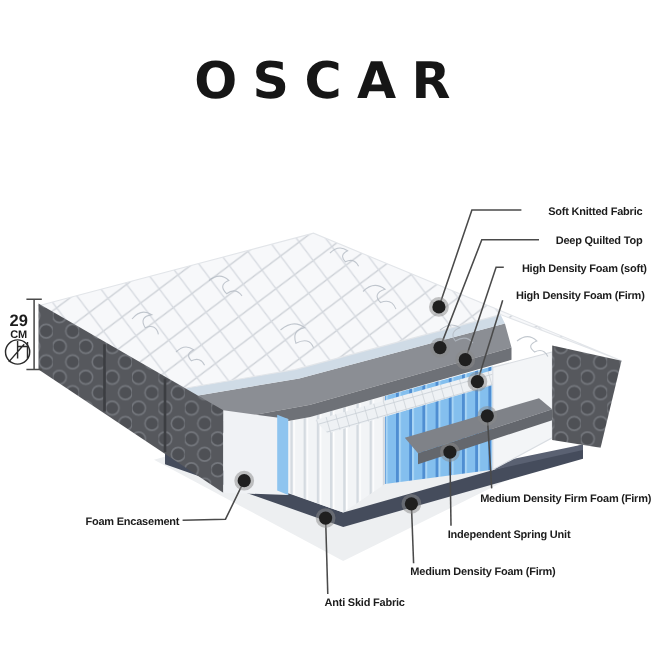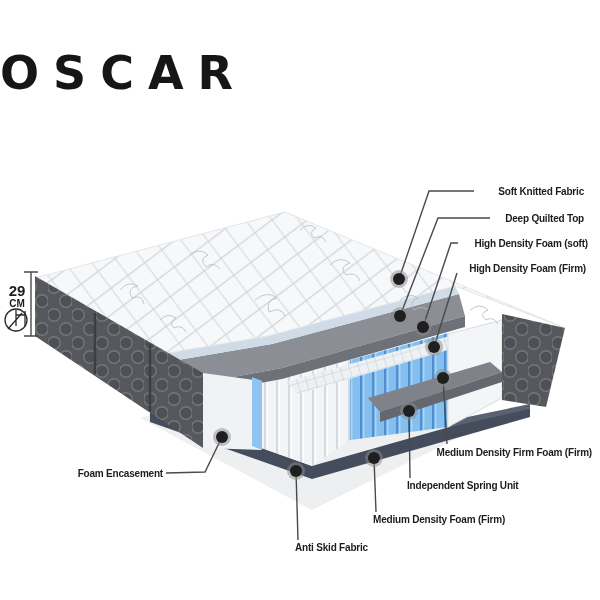--- a/index.html
+++ b/index.html
@@ -1,19 +1,19 @@
 <!DOCTYPE html>
 <html><head>
 <meta charset="utf-8">
 <style>
   html,body{margin:0;padding:0;background:#ffffff;width:600px;height:600px;overflow:hidden;}
   body{font-family:"Liberation Sans", sans-serif;position:relative;}
   .stage{position:absolute;inset:0;width:600px;height:600px;}
   .title{
-    position:absolute;top:46px;left:0;width:600px;text-align:left;
+    position:absolute;top:46px;left:0;width:600px;text-align:center;
     font-size:46px;font-weight:600;letter-spacing:14px;color:#161616;
     font-family:"DejaVu Sans", sans-serif;
   }
   svg text.callout{
     font-family:"Liberation Sans", sans-serif;
     font-size:10px;font-weight:bold;fill:#1c1c1c;letter-spacing:-0.2px;
   }
   svg text.measure-num{font-family:"Liberation Sans", sans-serif;font-size:15px;font-weight:bold;fill:#1c1c1c;}
   svg text.measure-unit{font-family:"Liberation Sans", sans-serif;font-size:10px;font-weight:bold;fill:#1c1c1c;}
   .cl{stroke:#4a4a4a;stroke-width:1.4;fill:none;}

